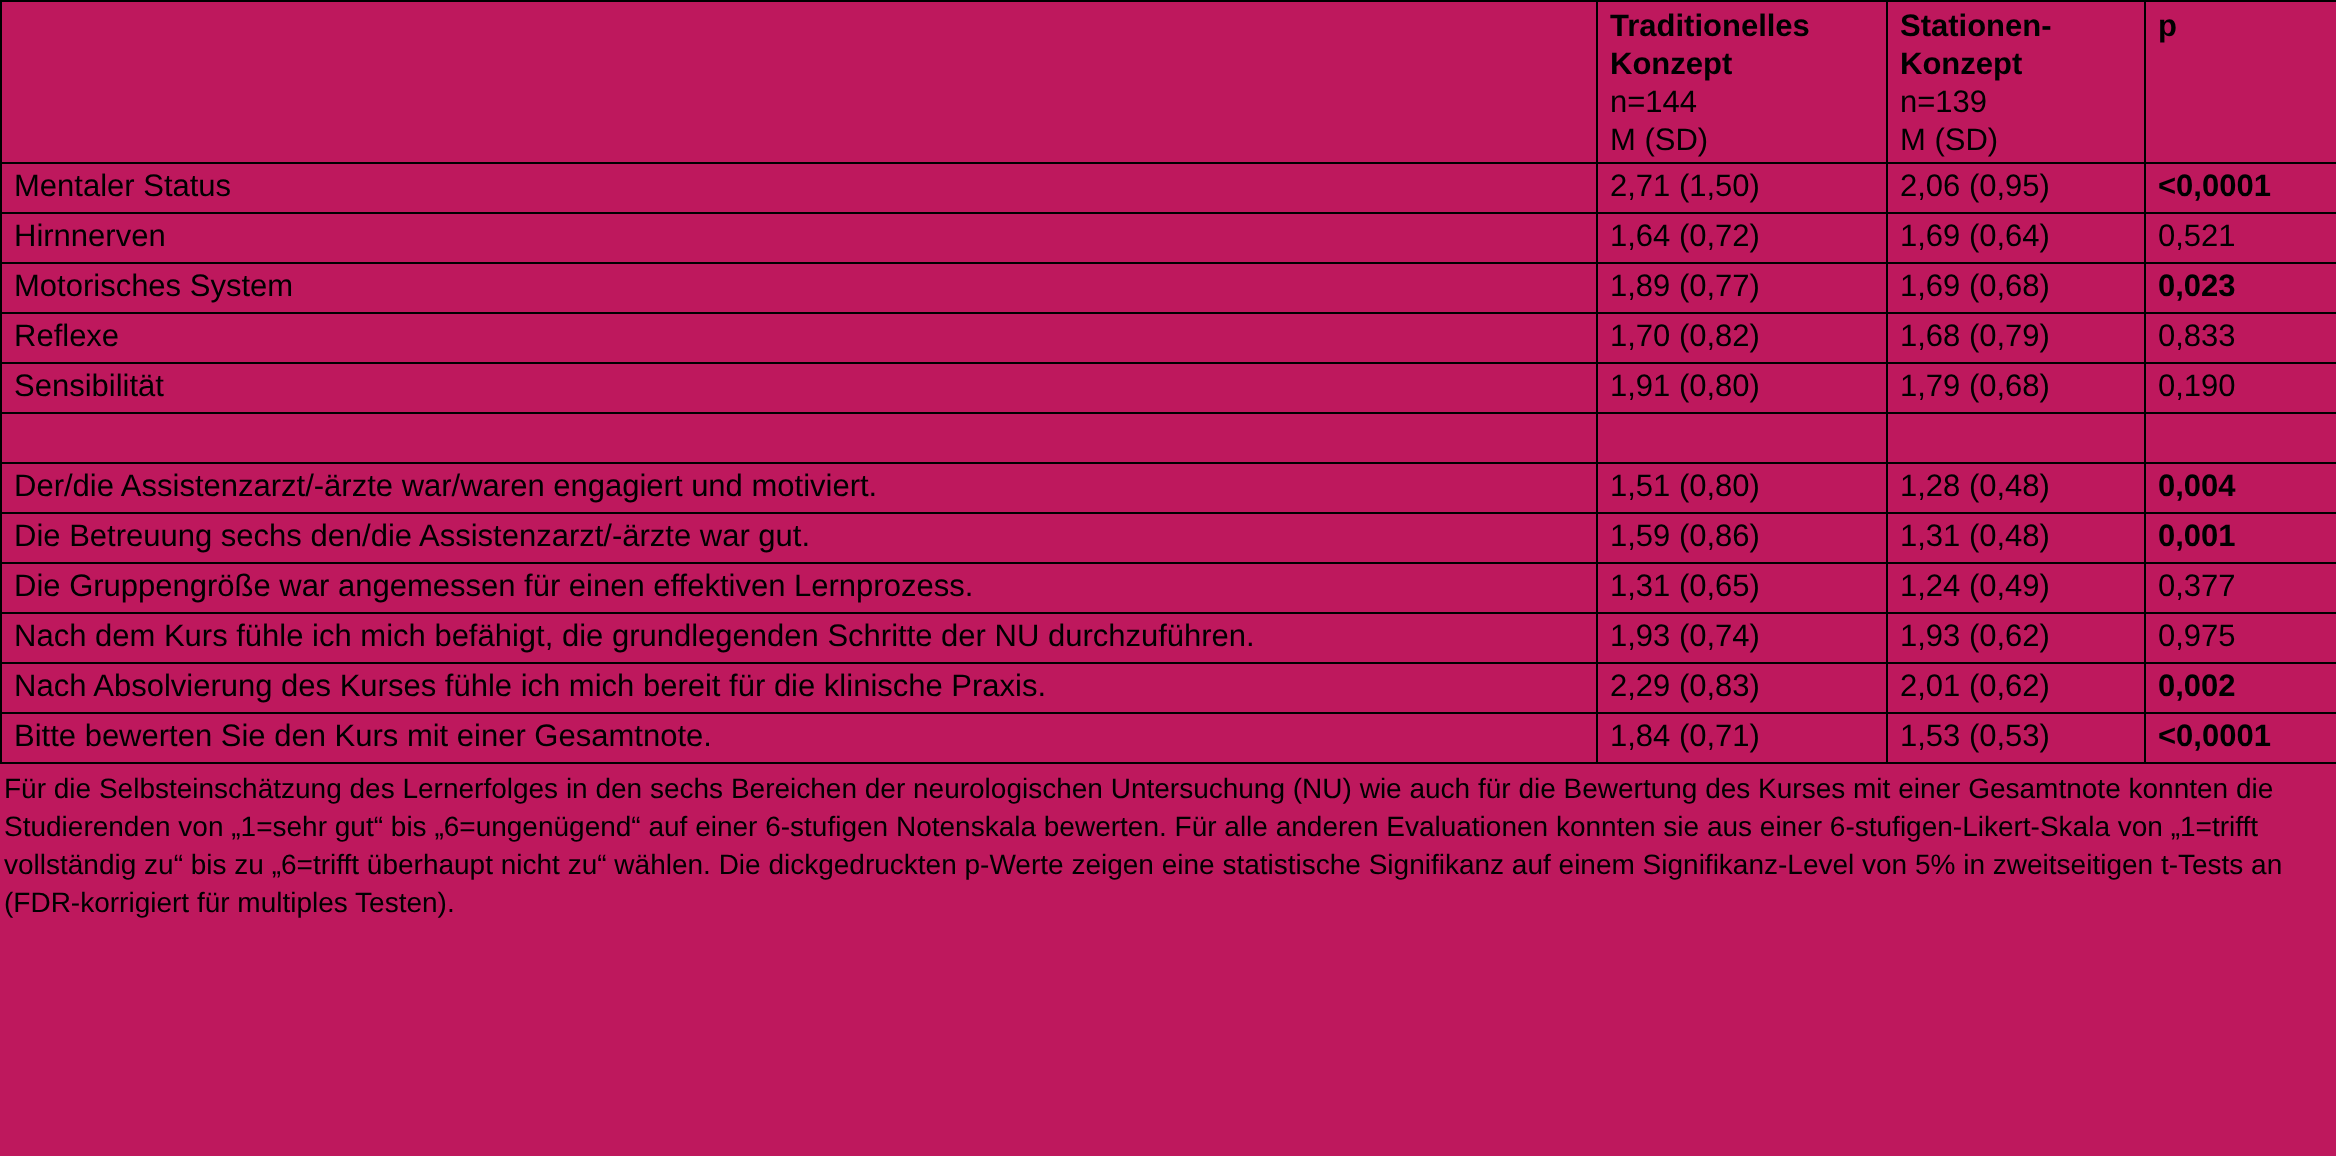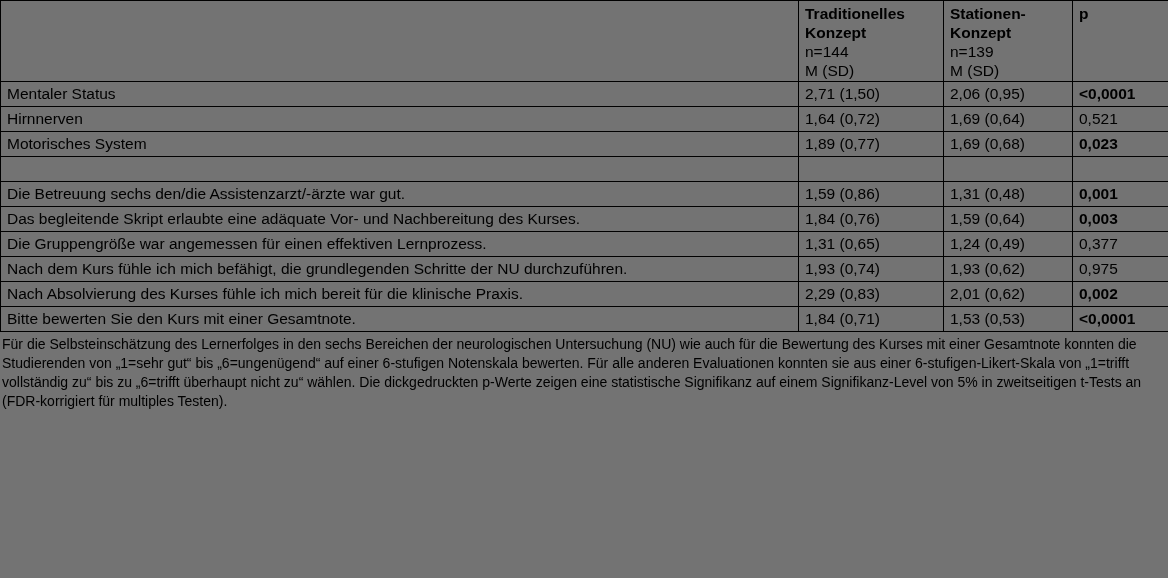--- a/index.html
+++ b/index.html
@@ -6,21 +6,21 @@
   html, body {
     margin: 0;
     padding: 0;
     background: #ffffff;
     color: #000000;
     font-family: "Liberation Sans", sans-serif;
   }
   .page {
     width: 1168px;
     height: 578px;
-    background: #737373;
+    background: #be185d;
     overflow: hidden;
   }
   table.results {
     border-collapse: collapse;
     table-layout: fixed;
     width: 1168px;
   }
   col.c1 { width: 798px; }
   col.c2 { width: 145px; }
   col.c3 { width: 129px; }
@@ -98,36 +98,48 @@
         <td>1,69 (0,64)</td>
         <td>0,521</td>
       </tr>
       <tr>
         <td>Motorisches System</td>
         <td>1,89 (0,77)</td>
         <td>1,69 (0,68)</td>
         <td class="bold">0,023</td>
       </tr>
       <tr>
+        <td>Reflexe</td>
+        <td>1,70 (0,82)</td>
+        <td>1,68 (0,79)</td>
+        <td>0,833</td>
+      </tr>
+      <tr>
+        <td>Sensibilität</td>
+        <td>1,91 (0,80)</td>
+        <td>1,79 (0,68)</td>
+        <td>0,190</td>
+      </tr>
+      <tr>
         <td></td>
         <td></td>
         <td></td>
         <td></td>
       </tr>
       <tr>
+        <td>Der/die Assistenzarzt/-ärzte war/waren engagiert und motiviert.</td>
+        <td>1,51 (0,80)</td>
+        <td>1,28 (0,48)</td>
+        <td class="bold">0,004</td>
+      </tr>
+      <tr>
         <td>Die Betreuung sechs den/die Assistenzarzt/-ärzte war gut.</td>
         <td>1,59 (0,86)</td>
         <td>1,31 (0,48)</td>
         <td class="bold">0,001</td>
-      </tr>
-      <tr>
-        <td>Das begleitende Skript erlaubte eine adäquate Vor- und Nachbereitung des Kurses.</td>
-        <td>1,84 (0,76)</td>
-        <td>1,59 (0,64)</td>
-        <td class="bold">0,003</td>
       </tr>
       <tr>
         <td>Die Gruppengröße war angemessen für einen effektiven Lernprozess.</td>
         <td>1,31 (0,65)</td>
         <td>1,24 (0,49)</td>
         <td>0,377</td>
       </tr>
       <tr>
         <td>Nach dem Kurs fühle ich mich befähigt, die grundlegenden Schritte der NU durchzuführen.</td>
         <td>1,93 (0,74)</td>

